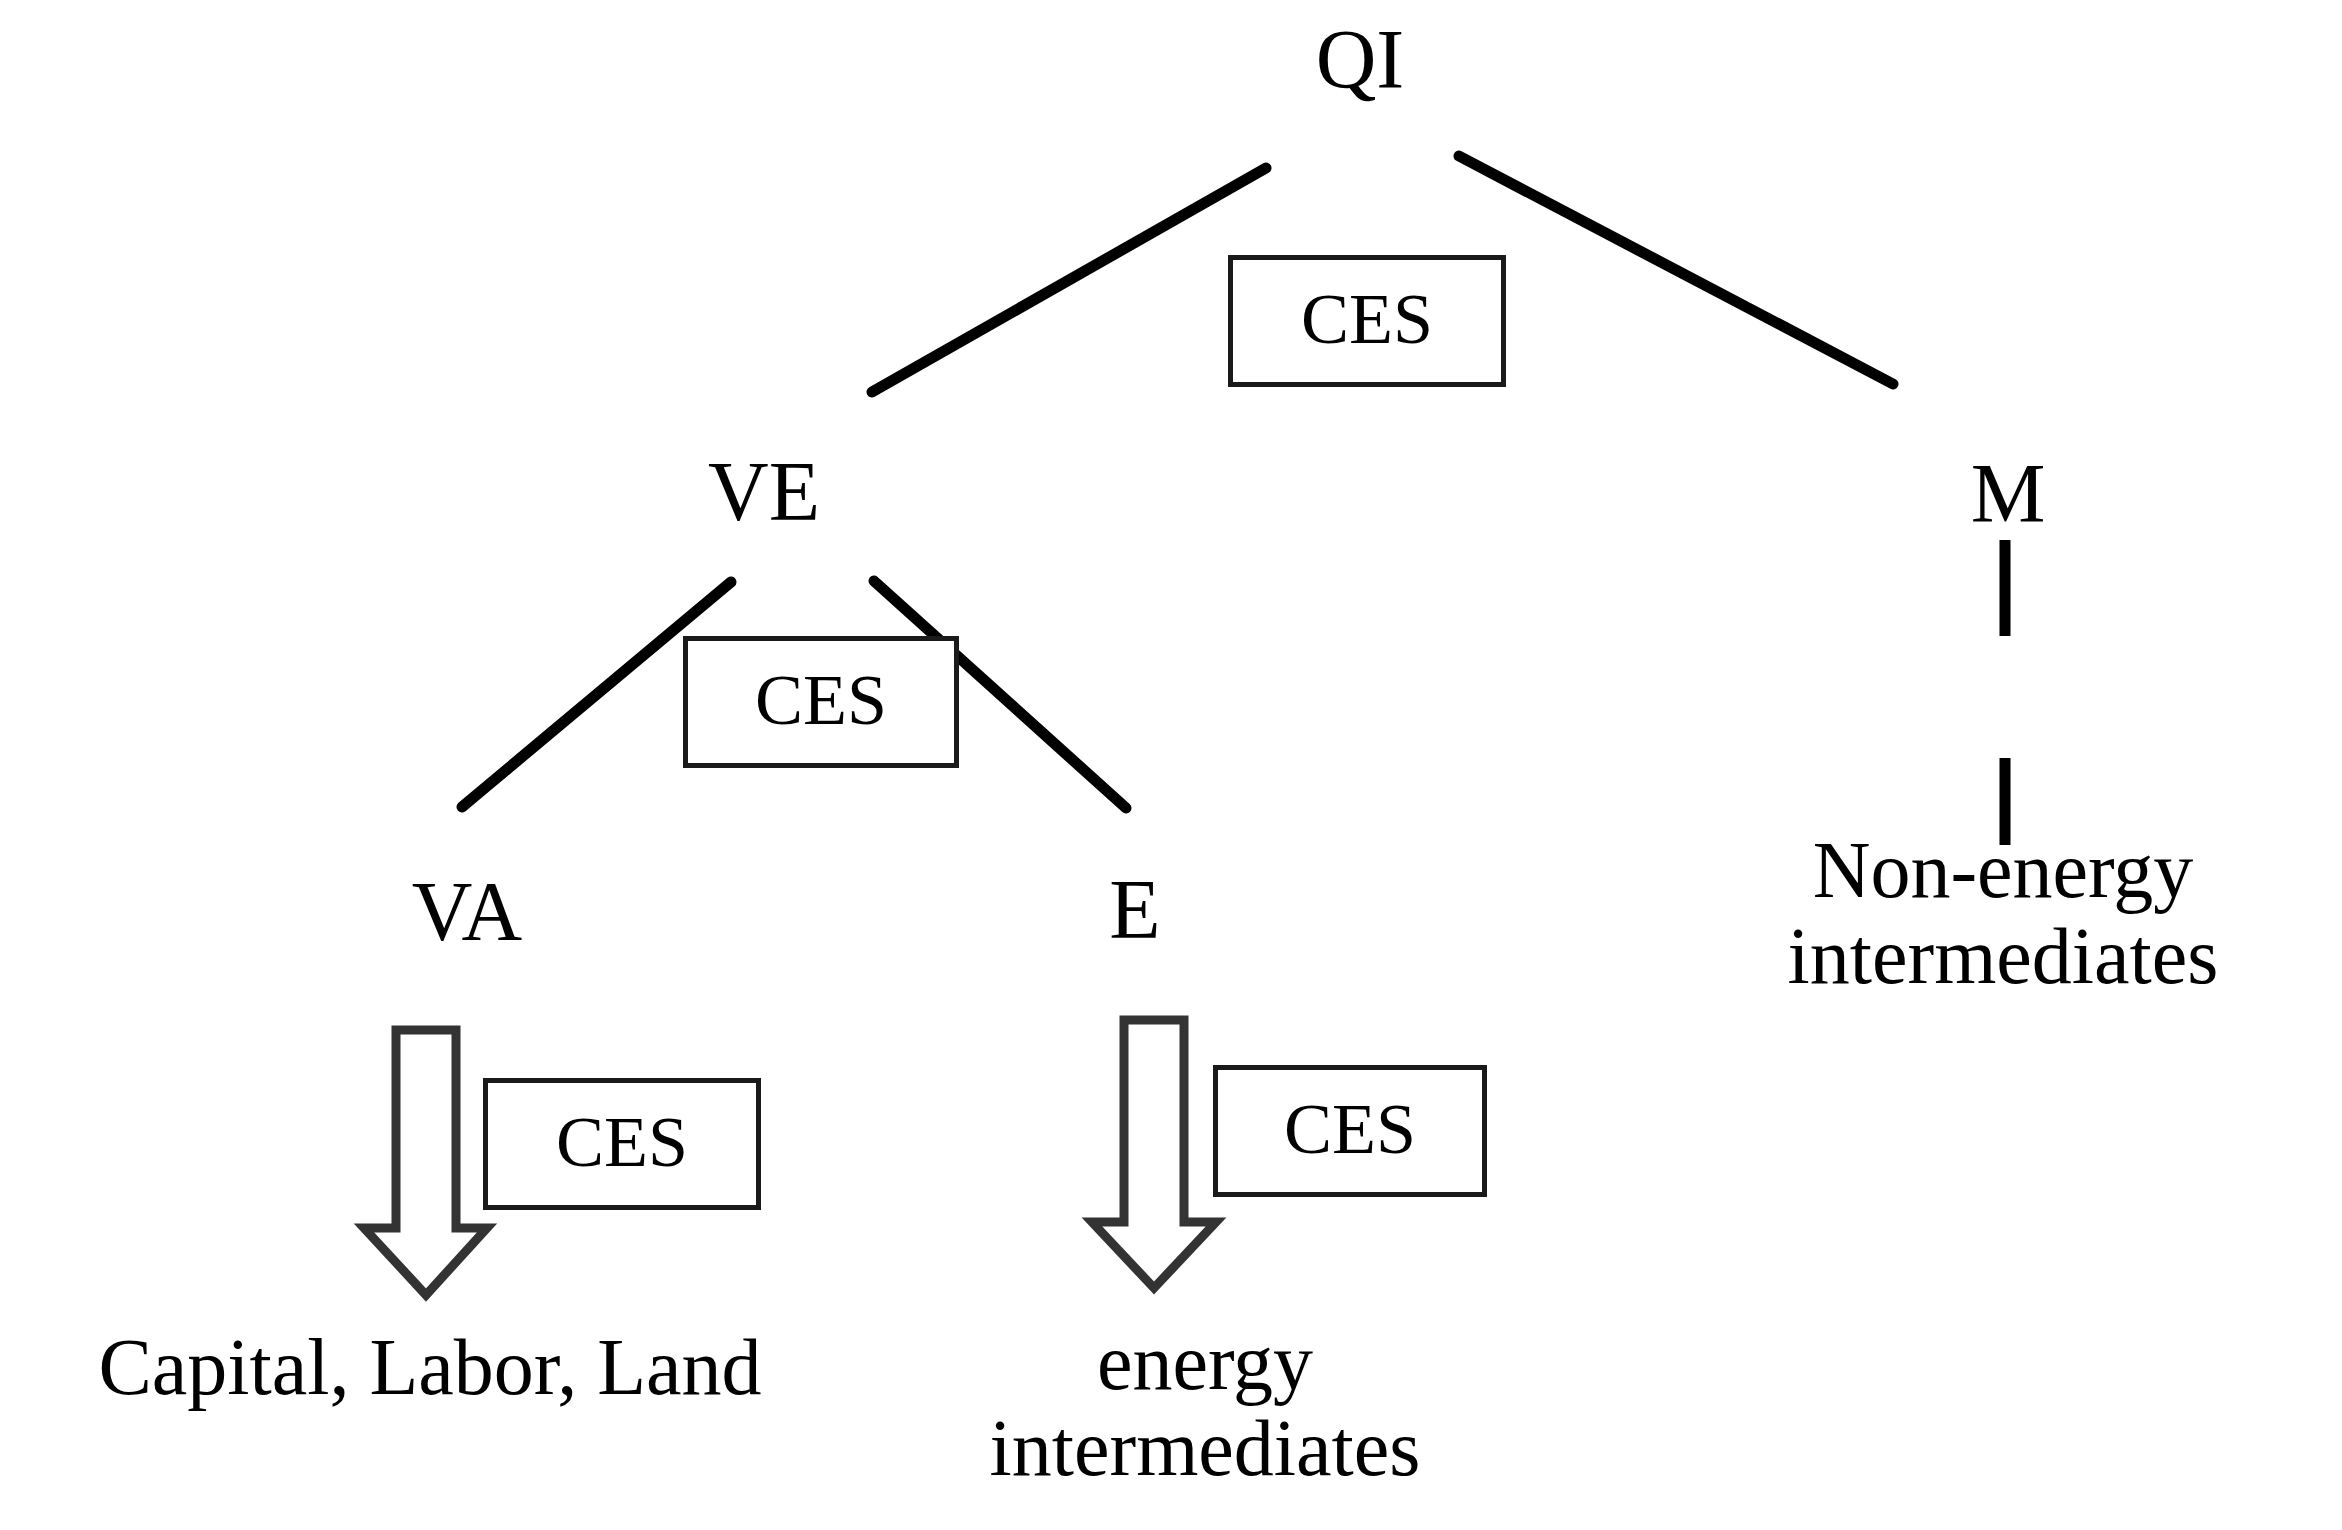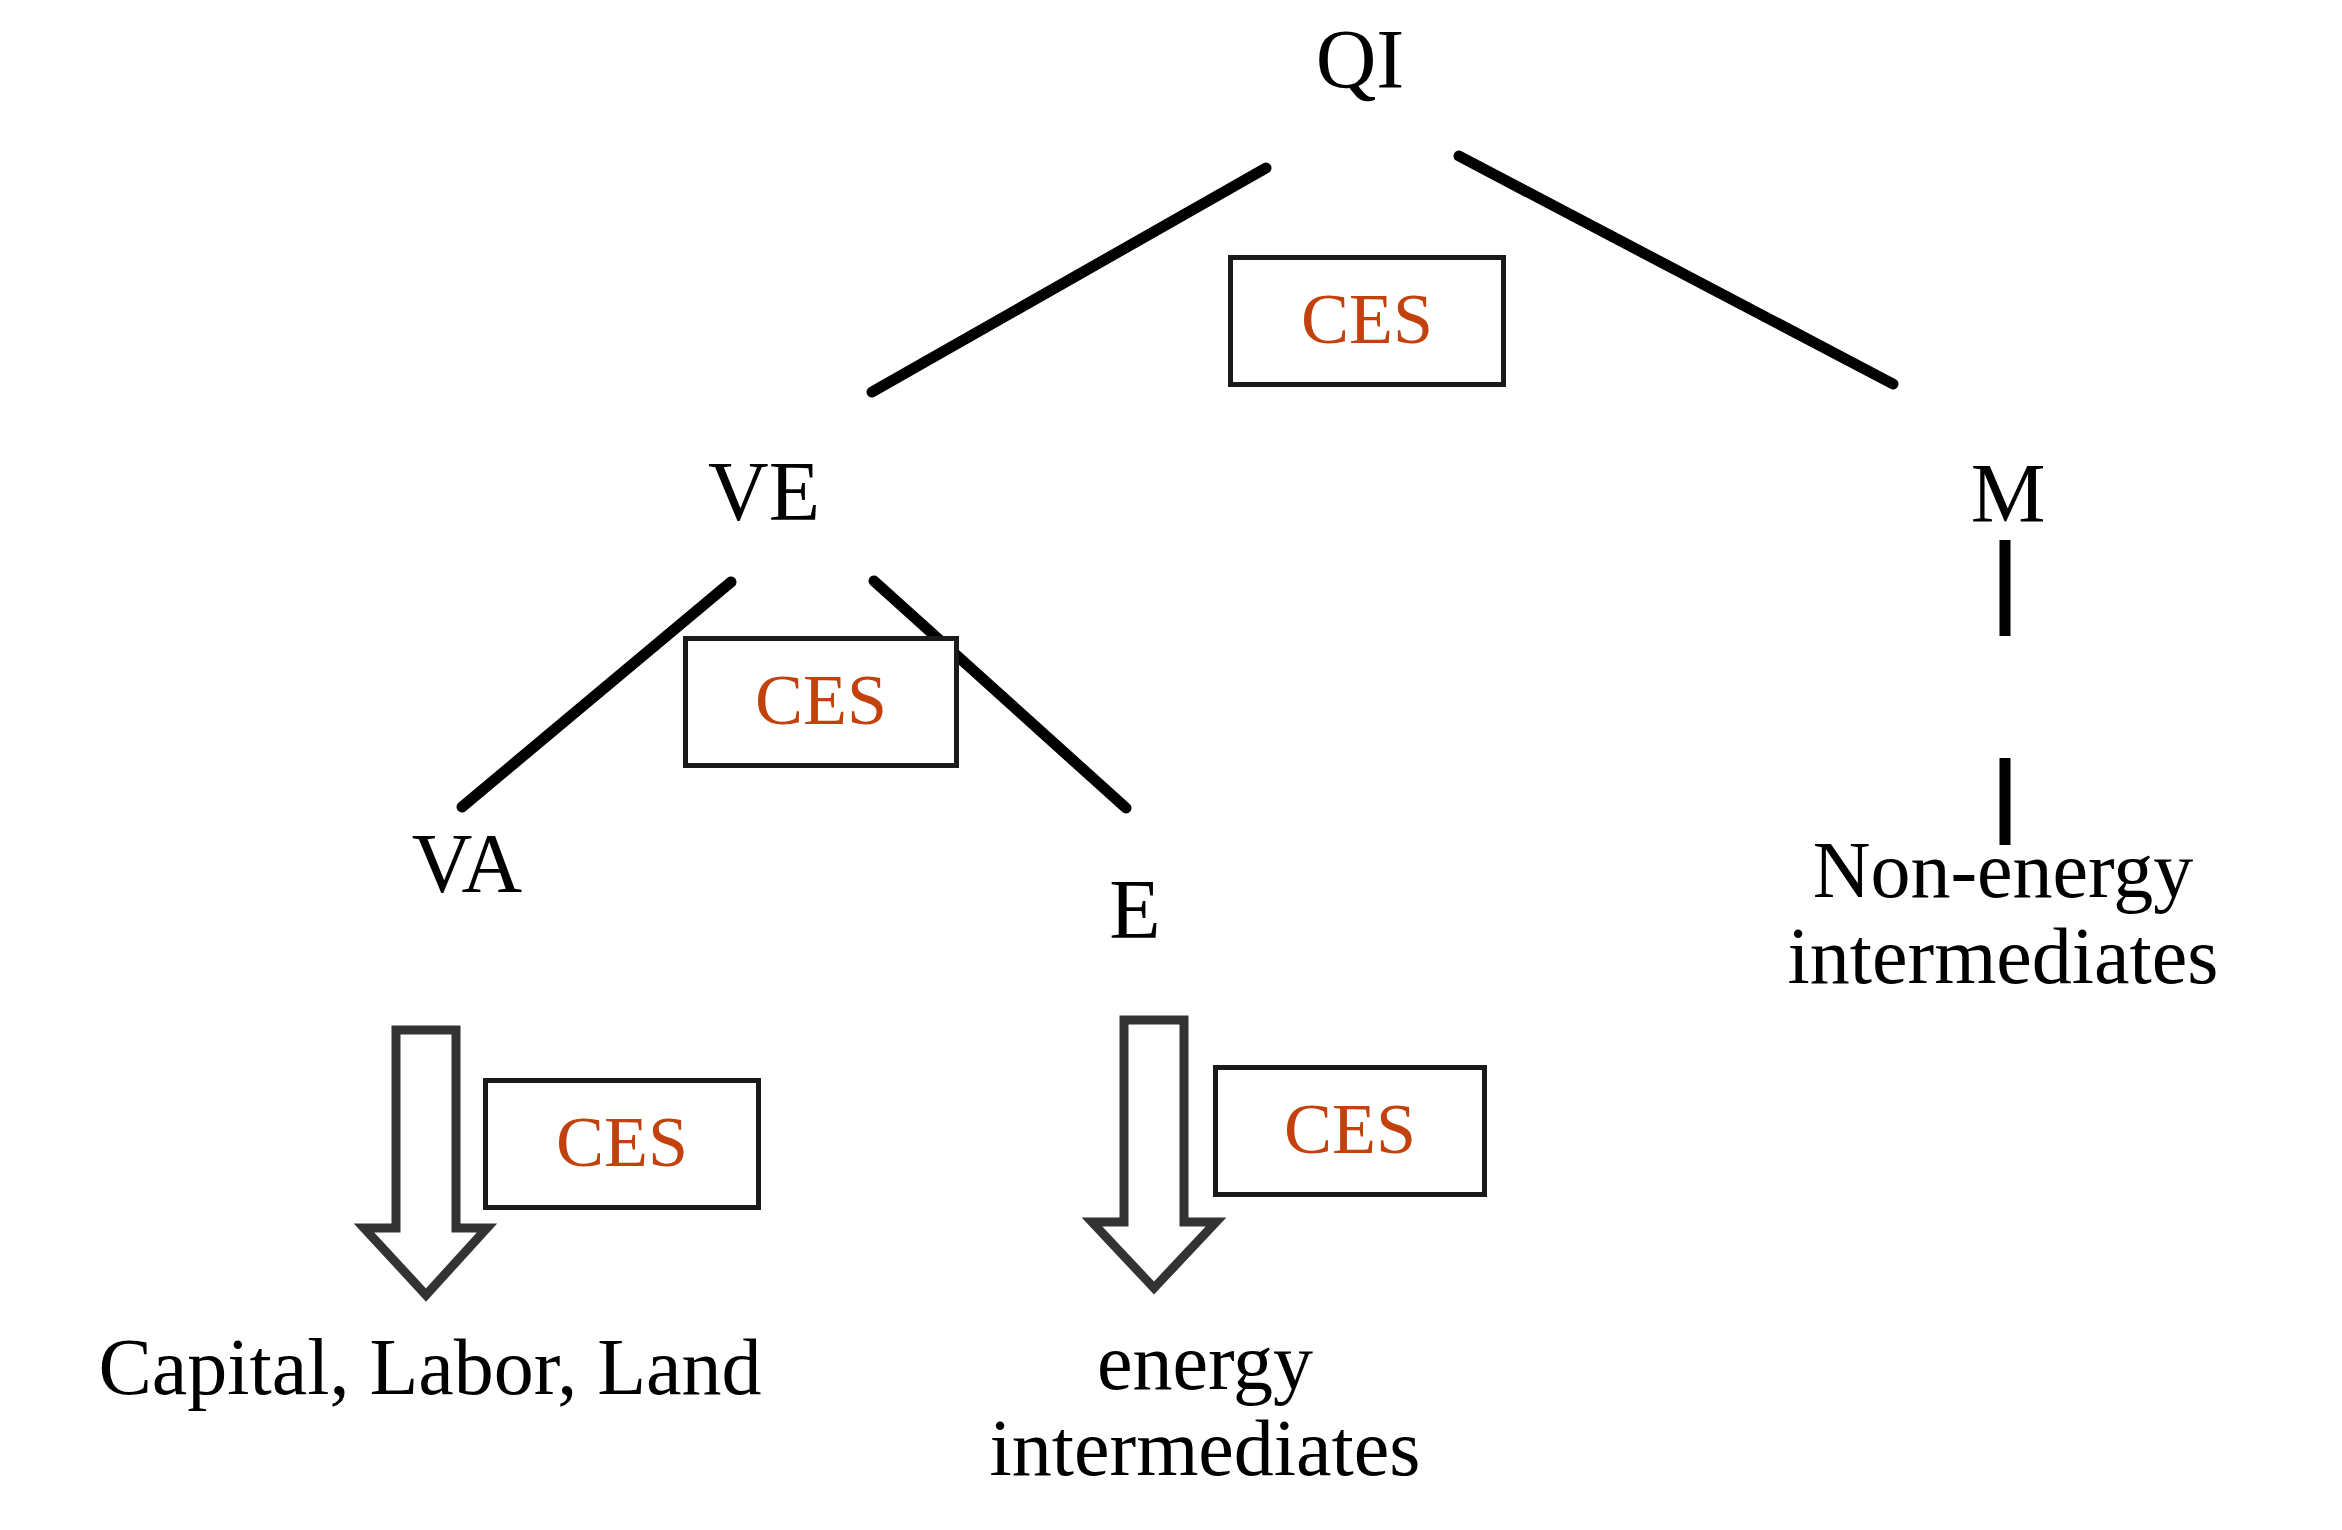--- a/index.html
+++ b/index.html
@@ -45,21 +45,21 @@
   }
   .fn-box {
     position: absolute;
     box-sizing: border-box;
     border: 5px solid #1a1a1a;
     background: #ffffff;
     display: flex;
     align-items: center;
     justify-content: center;
     font-family: "Liberation Serif", "DejaVu Serif", serif;
-    color: #c2410c;
+    color: #000000;
   }
   .fn-box span {
     display: block;
     line-height: 1;
     margin-top: -4px;
   }
   .box-ces {
     font-size: 72px;
   }
   .box-cd {
@@ -101,21 +101,21 @@
   <div class="node-label" style="left:2008px; top:452px;">M</div>
 
   <div class="fn-box box-ces" style="left:683px; top:636px; width:276px; height:132px;">
     <span>CES</span>
   </div>
 
 
   <div class="leaf-label" style="left:2003px; top:828px; width:720px;">Non-energy
 intermediates</div>
 
-  <div class="node-label" style="left:467px; top:822px;">VA</div>
+  <div class="node-label" style="left:467px; top:870px;">VA</div>
 
   <div class="node-label" style="left:1135px; top:868px;">E</div>
 
   <div class="fn-box box-ces" style="left:483px; top:1078px; width:278px; height:132px;">
     <span>CES</span>
   </div>
 
   <div class="fn-box box-ces" style="left:1213px; top:1065px; width:274px; height:132px;">
     <span>CES</span>
   </div>

